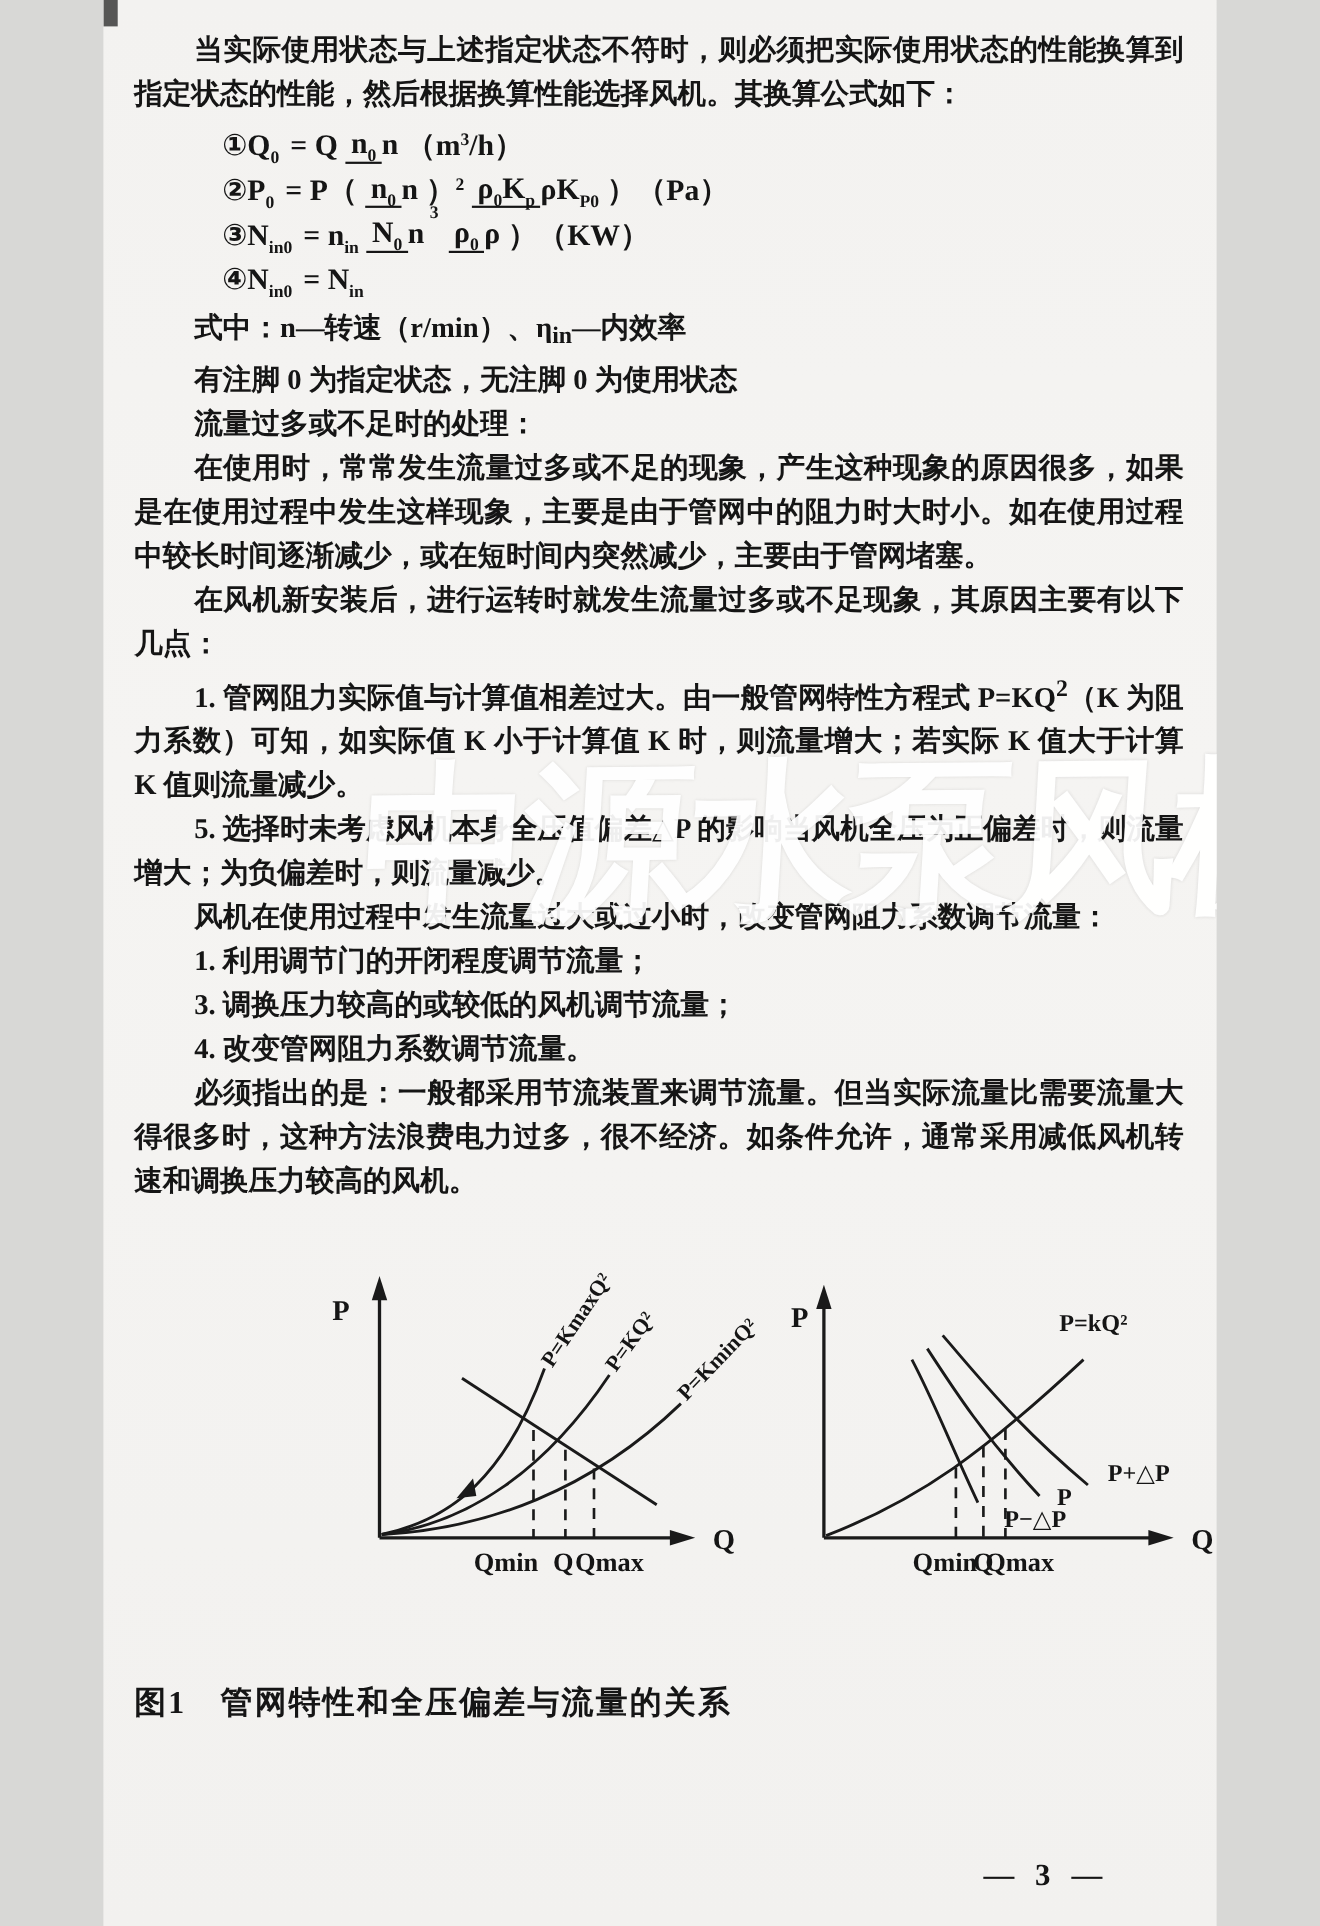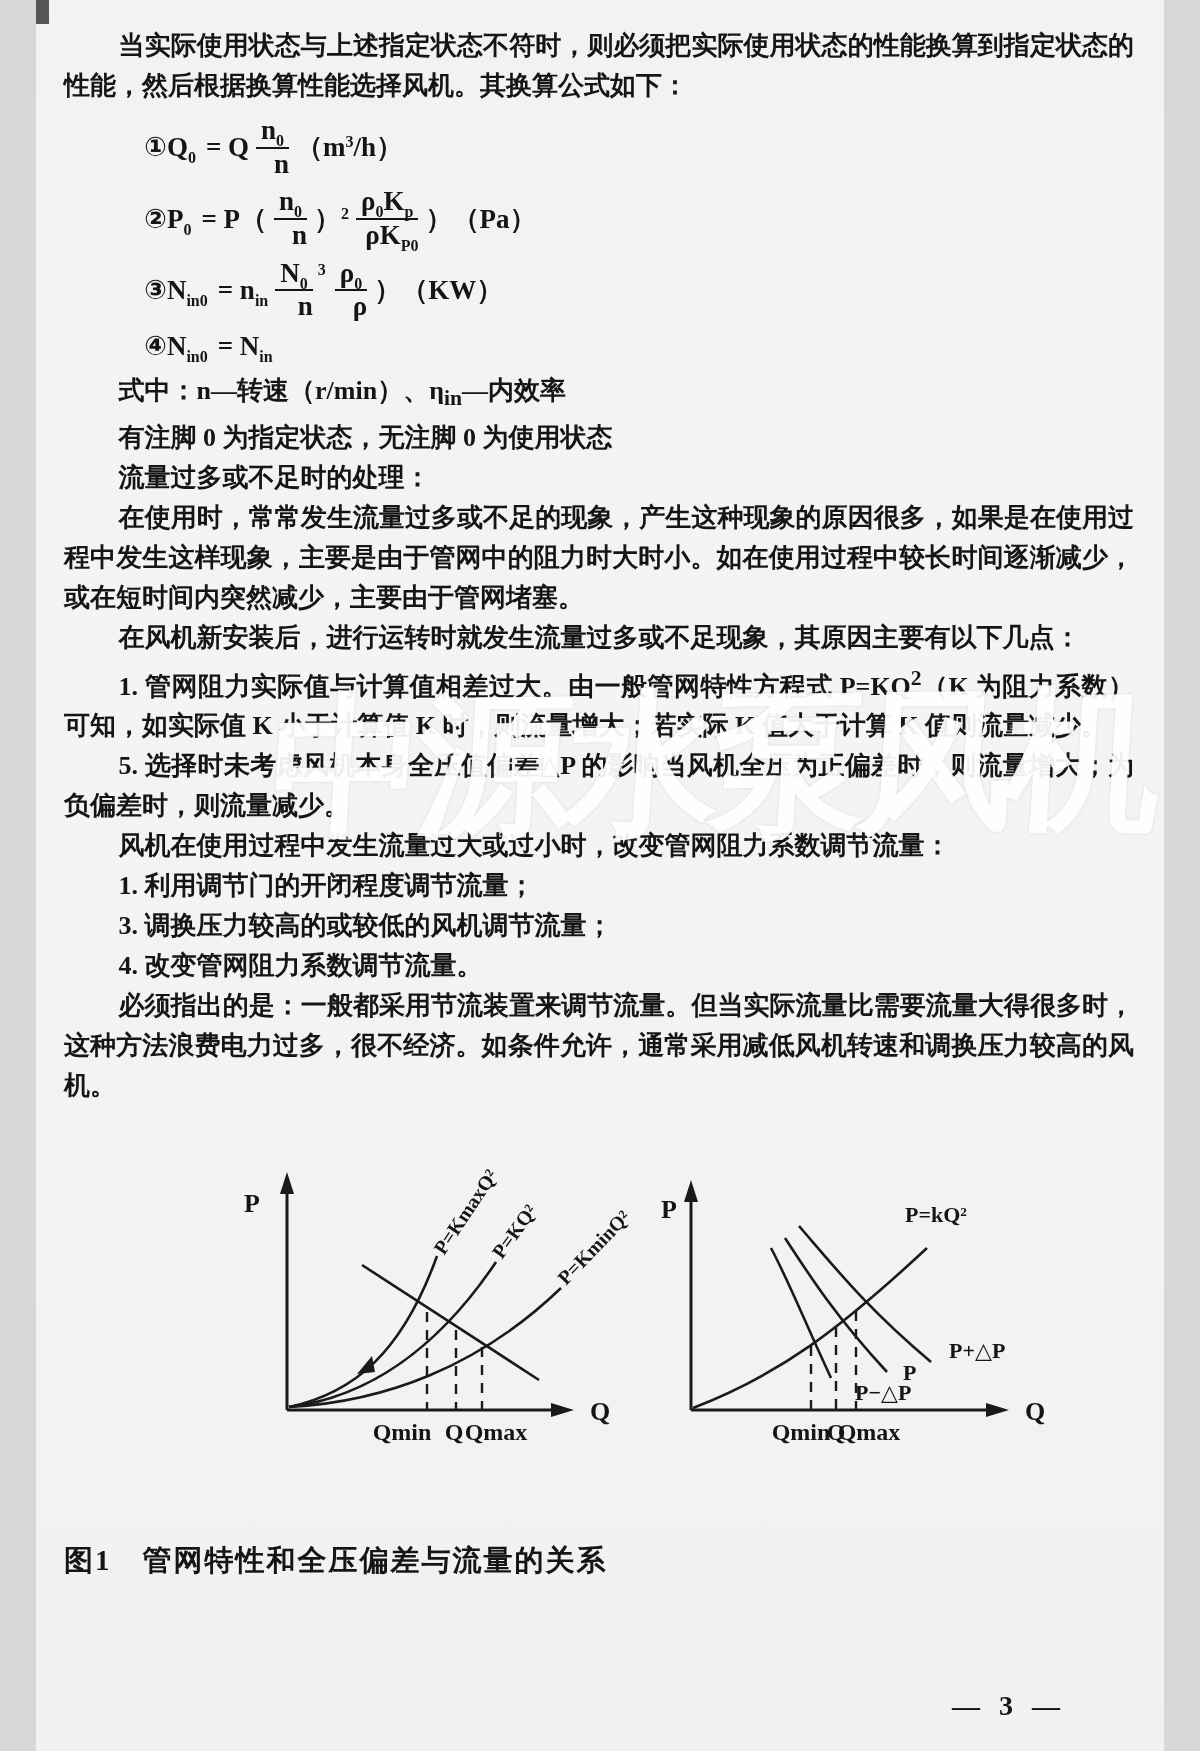--- a/index.html
+++ b/index.html
@@ -1,38 +1,38 @@
 <!DOCTYPE html>
 <html><head>
 <meta charset="utf-8">
 <style>
   html,body{margin:0;padding:0;background:#d8d8d6;}
   .page{
     position:relative;
-    width:1128px;height:1751px;
+    width:1012px;height:1751px;
     margin:0 auto;
     background:linear-gradient(180deg,#f3f2f0 0%,#f5f4f2 40%,#f2f1ef 100%);
     color:#151515;
     font-family:"Liberation Serif","DejaVu Serif","DejaVu Sans",serif;
     font-size:26px;font-weight:600;line-height:40px;
     overflow:hidden;
   }
   .content{padding:26px 30px 0 28px;}
   p{margin:0;text-align:justify;}
   .indent{text-indent:2.1em;}
   .formulas{margin:10px 0 4px 0;}
   .formula{
     display:flex;align-items:center;
     margin:8px 0 8px 80px;
     font-size:27px;line-height:1.2;
     font-family:"Liberation Serif","DejaVu Serif","DejaVu Sans",serif;
   }
   .formula sub{font-size:16px;vertical-align:-7px;line-height:0;}
   .formula sup{font-size:16px;vertical-align:9px;line-height:0;}
-  .fr{display:inline-flex;flex-direction:column;align-items:flex-end;margin:0 7px;line-height:1.1;}
+  .fr{display:inline-flex;flex-direction:row;align-items:flex-start;margin:0 7px;line-height:1.1;}
   .fr .ft{border-bottom:2px solid #151515;padding:0 5px 1px 5px;}
   .fr .fb{padding-top:1px;}
   .frsup{position:relative;top:-20px;left:-2px;font-size:16px;}
   .gap{width:10px;display:inline-block;}
   .figure-block{position:relative;height:350px;margin-top:54px;}
   .figure-block svg{position:absolute;top:0;}
   #left-chart{left:150px;}
   #right-chart{left:595px;}
   .chart-line{stroke:#1a1a1a;stroke-width:2.6;fill:none;}
   .chart-dash{stroke:#1a1a1a;stroke-width:2.4;fill:none;stroke-dasharray:10 8;}

